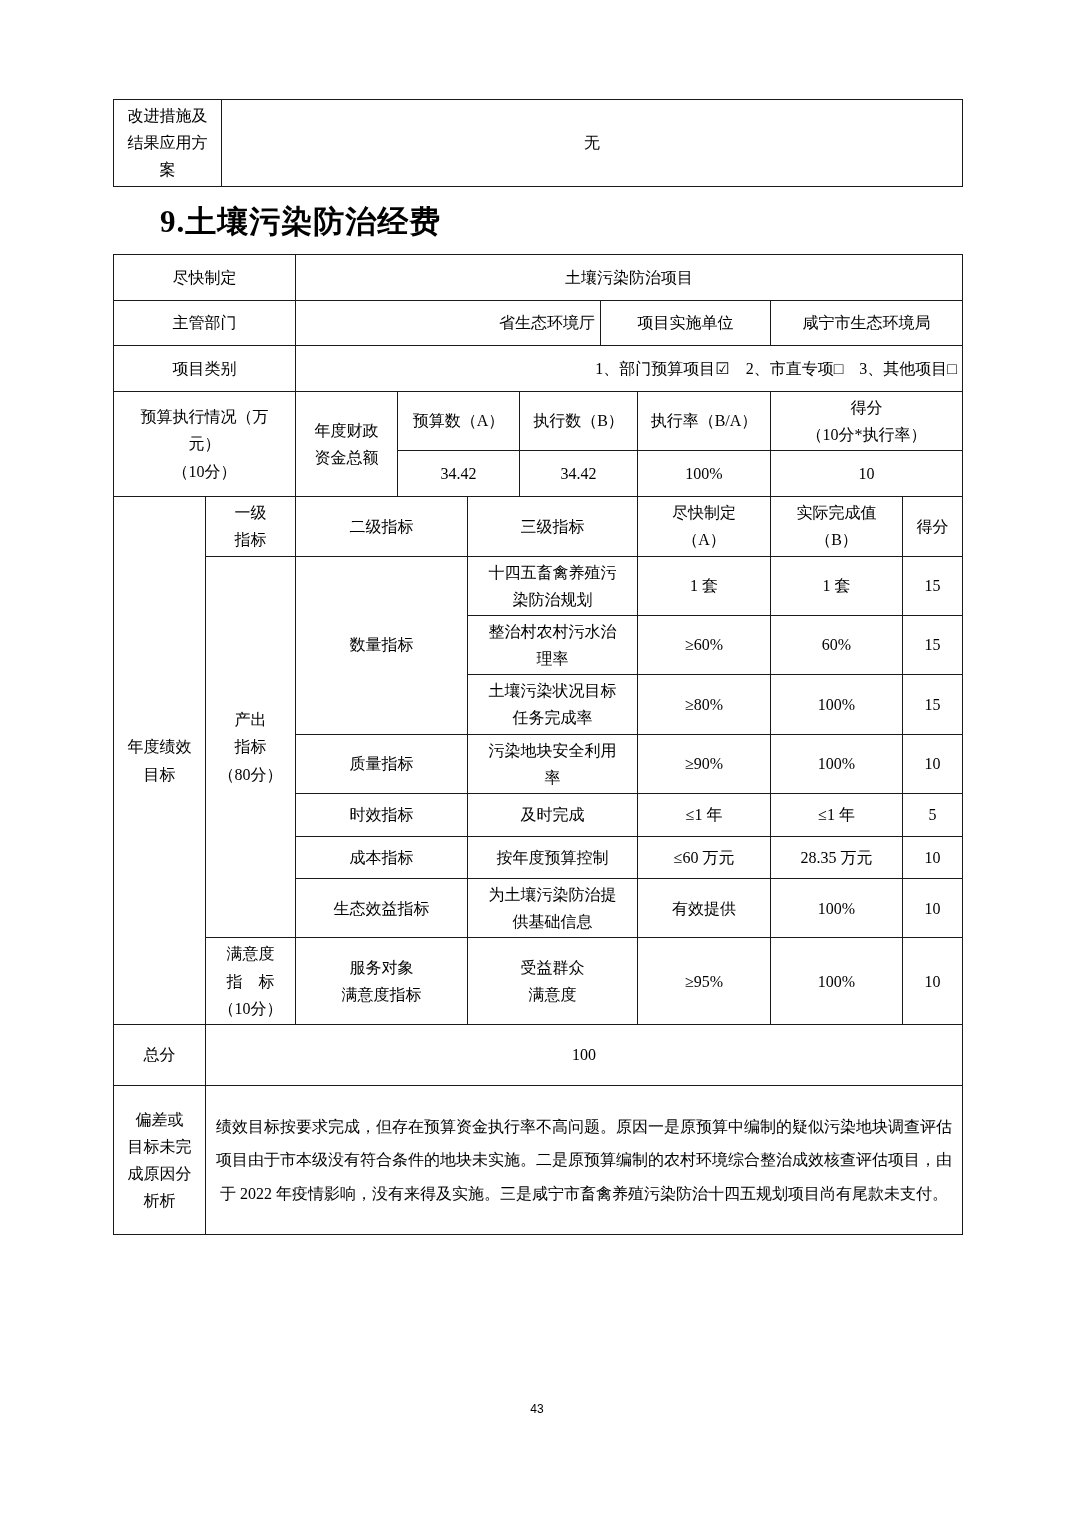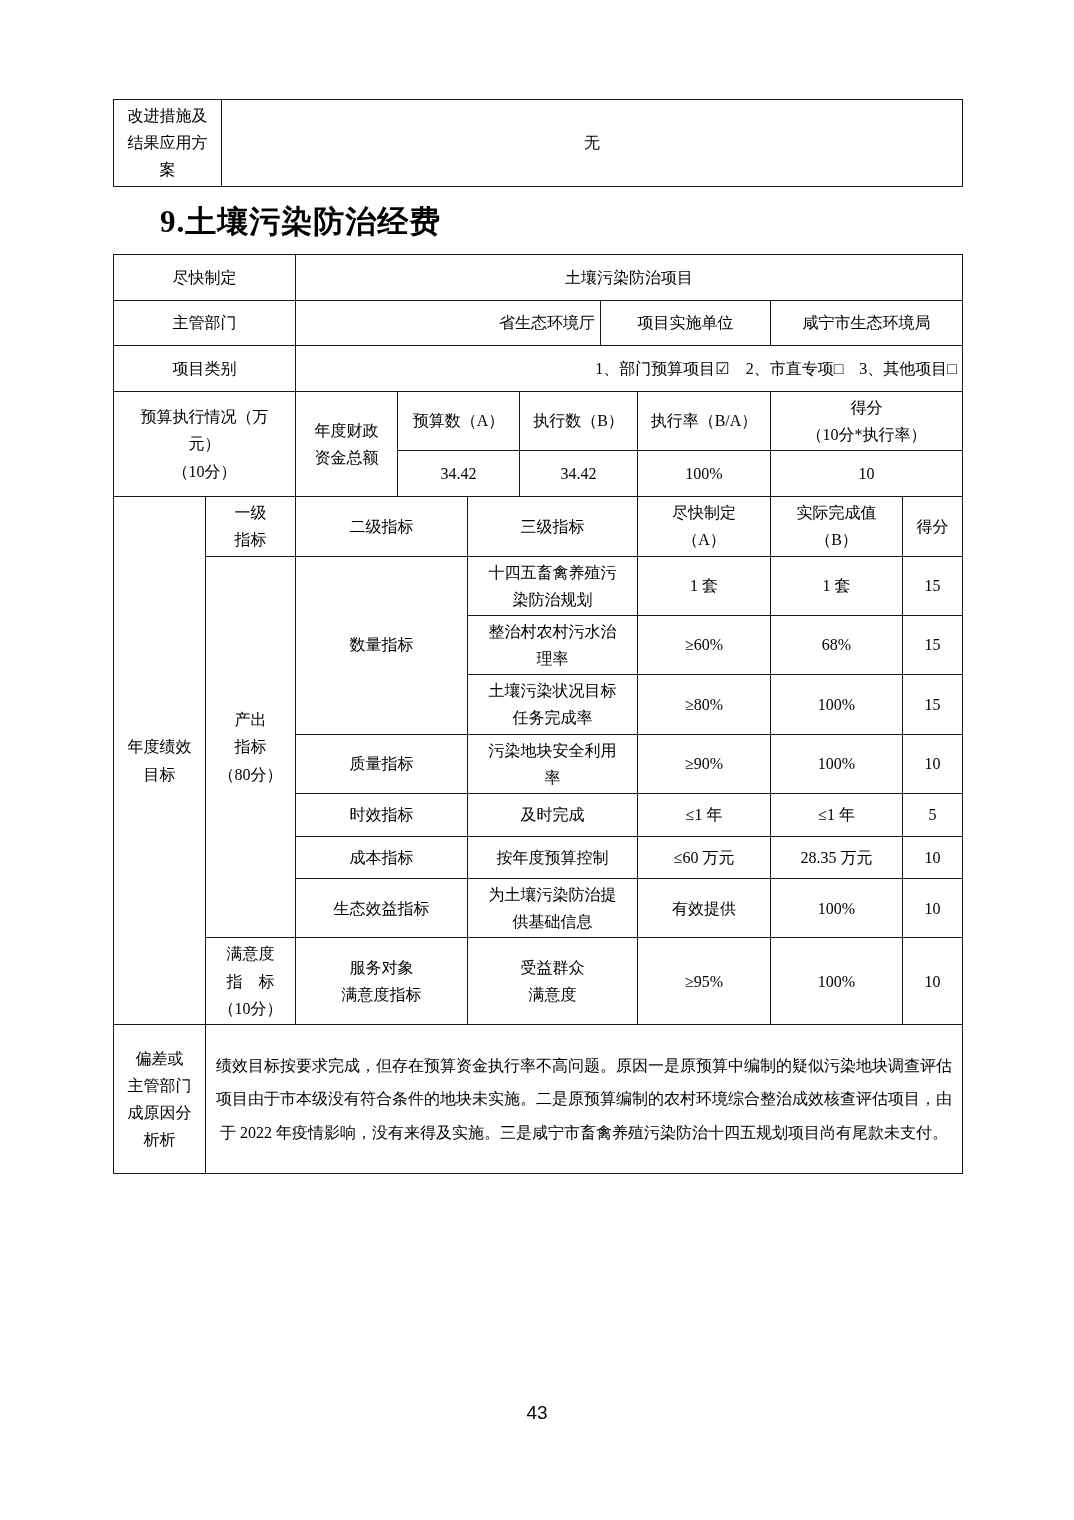--- a/index.html
+++ b/index.html
@@ -53,21 +53,21 @@
     letter-spacing: 1px;
     line-height: 1.2;
   }
   .pagenum {
     position: absolute;
     top: 1402px;
     left: 0;
     width: 1074px;
     text-align: center;
     font-family: "Liberation Sans", "DejaVu Sans", sans-serif;
-    font-size: 19px;
+    font-size: 12px;
   }
 </style>
 </head>
 <body>
 
 <div class="content">
 
   <table class="tbl">
     <colgroup>
         <col style="width:108px">
@@ -173,21 +173,21 @@
         <td>十四五畜禽养殖污
 染防治规划</td>
         <td>1 套</td>
         <td>1 套</td>
         <td>15</td>
       </tr>
       <tr style="height:58px">
         <td>整治村农村污水治
 理率</td>
         <td>≥60%</td>
-        <td>68%</td>
+        <td>60%</td>
         <td>15</td>
       </tr>
       <tr style="height:57px">
         <td>土壤污染状况目标
 任务完成率</td>
         <td>≥80%</td>
         <td>100%</td>
         <td>15</td>
       </tr>
       <tr style="height:58px">
@@ -234,23 +234,27 @@
       </tr>
     </tbody>
   </table>
 
   <table class="tbl">
     <colgroup>
         <col style="width:92px">
         <col style="width:757px">
       </colgroup>
     <tbody>
+      <tr style="height:61px">
+        <td>总分</td>
+        <td>100</td>
+      </tr>
       <tr style="height:149px">
         <td>偏差或
-主管部门
+目标未完
 成原因分
 析析</td>
         <td class="para">绩效目标按要求完成，但存在预算资金执行率不高问题。原因一是原预算中编制的疑似污染地块调查评估项目由于市本级没有符合条件的地块未实施。二是原预算编制的农村环境综合整治成效核查评估项目，由于 2022 年疫情影响，没有来得及实施。三是咸宁市畜禽养殖污染防治十四五规划项目尚有尾款未支付。</td>
       </tr>
     </tbody>
   </table>
 
 </div>
 
 <div class="pagenum">43</div>

